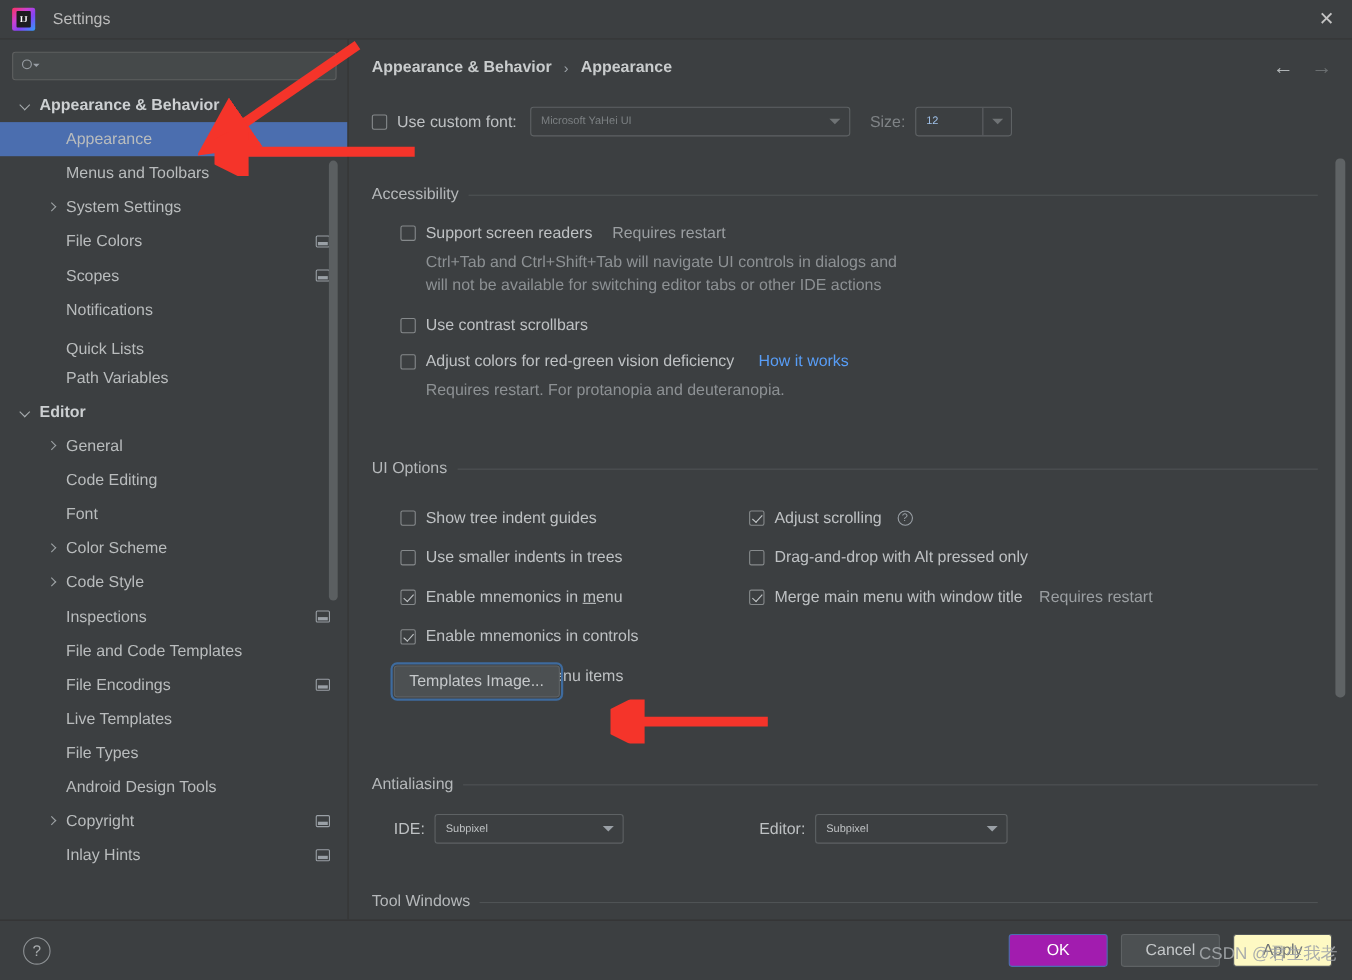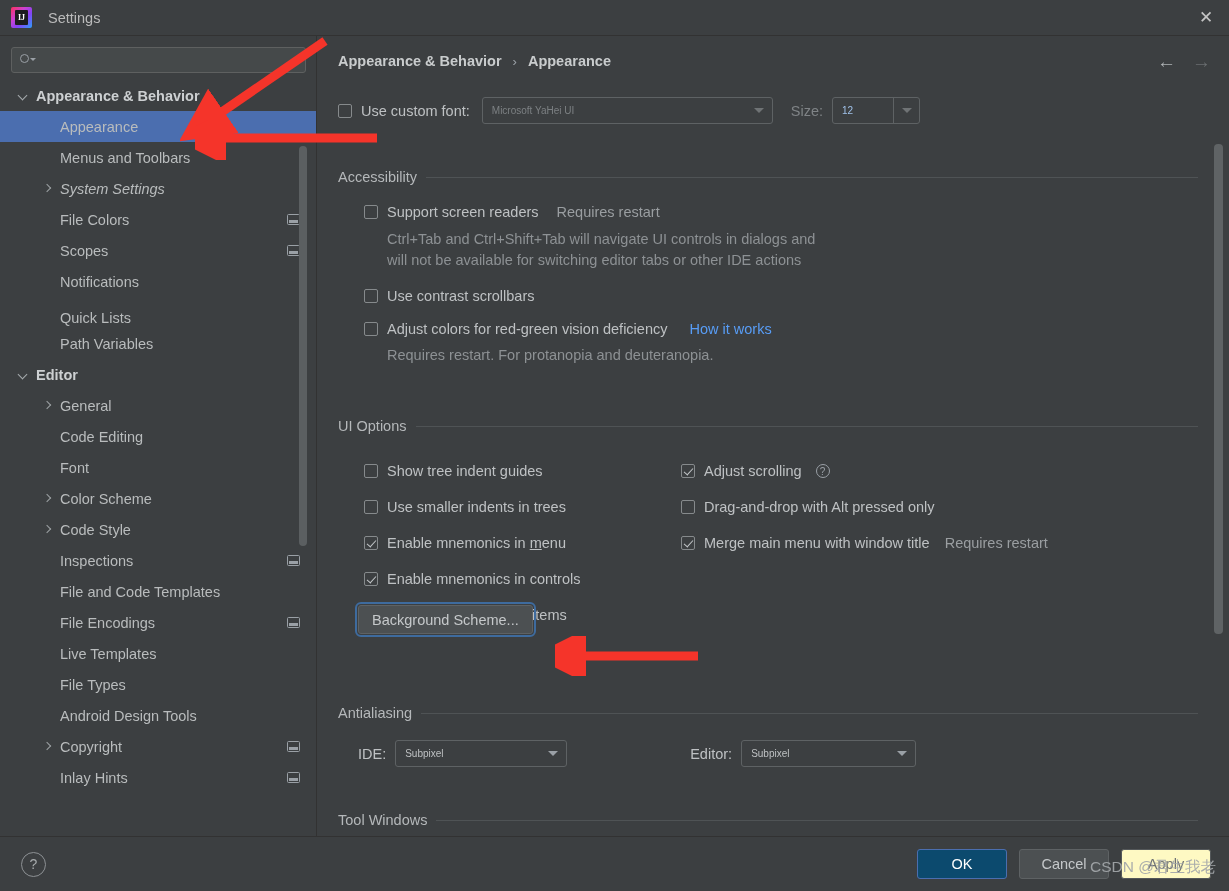--- a/index.html
+++ b/index.html
@@ -186,21 +186,21 @@
   .help-btn {
     width: 25px; height: 25px; margin-left: 21px; border-radius: 50%;
     border: 1.4px solid #8d9194; color: #a7abad; font-size: 14px;
     display: flex; align-items: center; justify-content: center;
   }
   .btn-group { margin-left: auto; margin-right: 18px; display: flex; gap: 12px; }
   .dlg-btn {
     min-width: 90px; height: 30px; border-radius: 3px; font-size: 14.5px;
     display: flex; align-items: center; justify-content: center;
   }
-  .dlg-btn.primary { background: #0c4a6e; color: #ffffff; border: 1px solid #4b6eaf; }
+  .dlg-btn.primary { background: #a21caf; color: #ffffff; border: 1px solid #4b6eaf; }
   .dlg-btn.normal  { background: #4c5052; color: #c5c8ca; border: 1px solid #5e6264; }
   .dlg-btn.disabled{ background: #fef9c3; color: #6e7274; border: 1px solid #54585a; }
 
   .watermark {
     position: absolute; right: 13px; bottom: 13px;
     color: #a3a7aa; font-size: 15.5px; opacity: .92; white-space: nowrap;
   }
 
   
   .annot { position: absolute; pointer-events: none; }
@@ -239,21 +239,21 @@
           <span class="tree-label" style="margin-left: 7px;">Appearance</span>
         </div>
         <div class="tree-row">
           <div style="width: 41px; flex: 0 0 auto;"></div>
           <div class="twisty"></div>
           <span class="tree-label" style="margin-left: 7px;">Menus and Toolbars</span>
         </div>
         <div class="tree-row">
           <div style="width: 41px; flex: 0 0 auto;"></div>
           <div class="twisty right"></div>
-          <span class="tree-label" style="margin-left: 7px; font-style: italic;">System Settings</span>
+          <span class="tree-label" style="margin-left: 7px;">System Settings</span>
         </div>
         <div class="tree-row">
           <div style="width: 41px; flex: 0 0 auto;"></div>
           <div class="twisty"></div>
           <span class="tree-label" style="margin-left: 7px;">File Colors</span>
           <span class="row-icon"></span>
         </div>
         <div class="tree-row">
           <div style="width: 41px; flex: 0 0 auto;"></div>
           <div class="twisty"></div>
@@ -454,21 +454,21 @@
               <div class="cbox"></div>
               <span class="lbl">Drag-and-drop with Alt pressed only</span>
             </div>
             <div class="chk-row" style="height: 36px;">
               <div class="cbox checked"></div>
               <span class="lbl">Merge main menu with window title</span>
               <span class="lbl muted" style="margin-left: 6px;">Requires restart</span>
             </div>
           </div>
         <div style="position:absolute; left:41px; top:152px;">
-          <span class="bg-btn">Background Scheme...</span>
+          <span class="bg-btn">Templates Image...</span>
         </div>
       </div>
     </div>
 
     <div class="section" style="top:669px;">
       <div class="section-head">
         <span class="section-title">Antialiasing</span>
         <span class="section-line"></span>
       </div>
       <div style="display:flex; align-items:center; margin-top:19px; padding-left:41px;">

